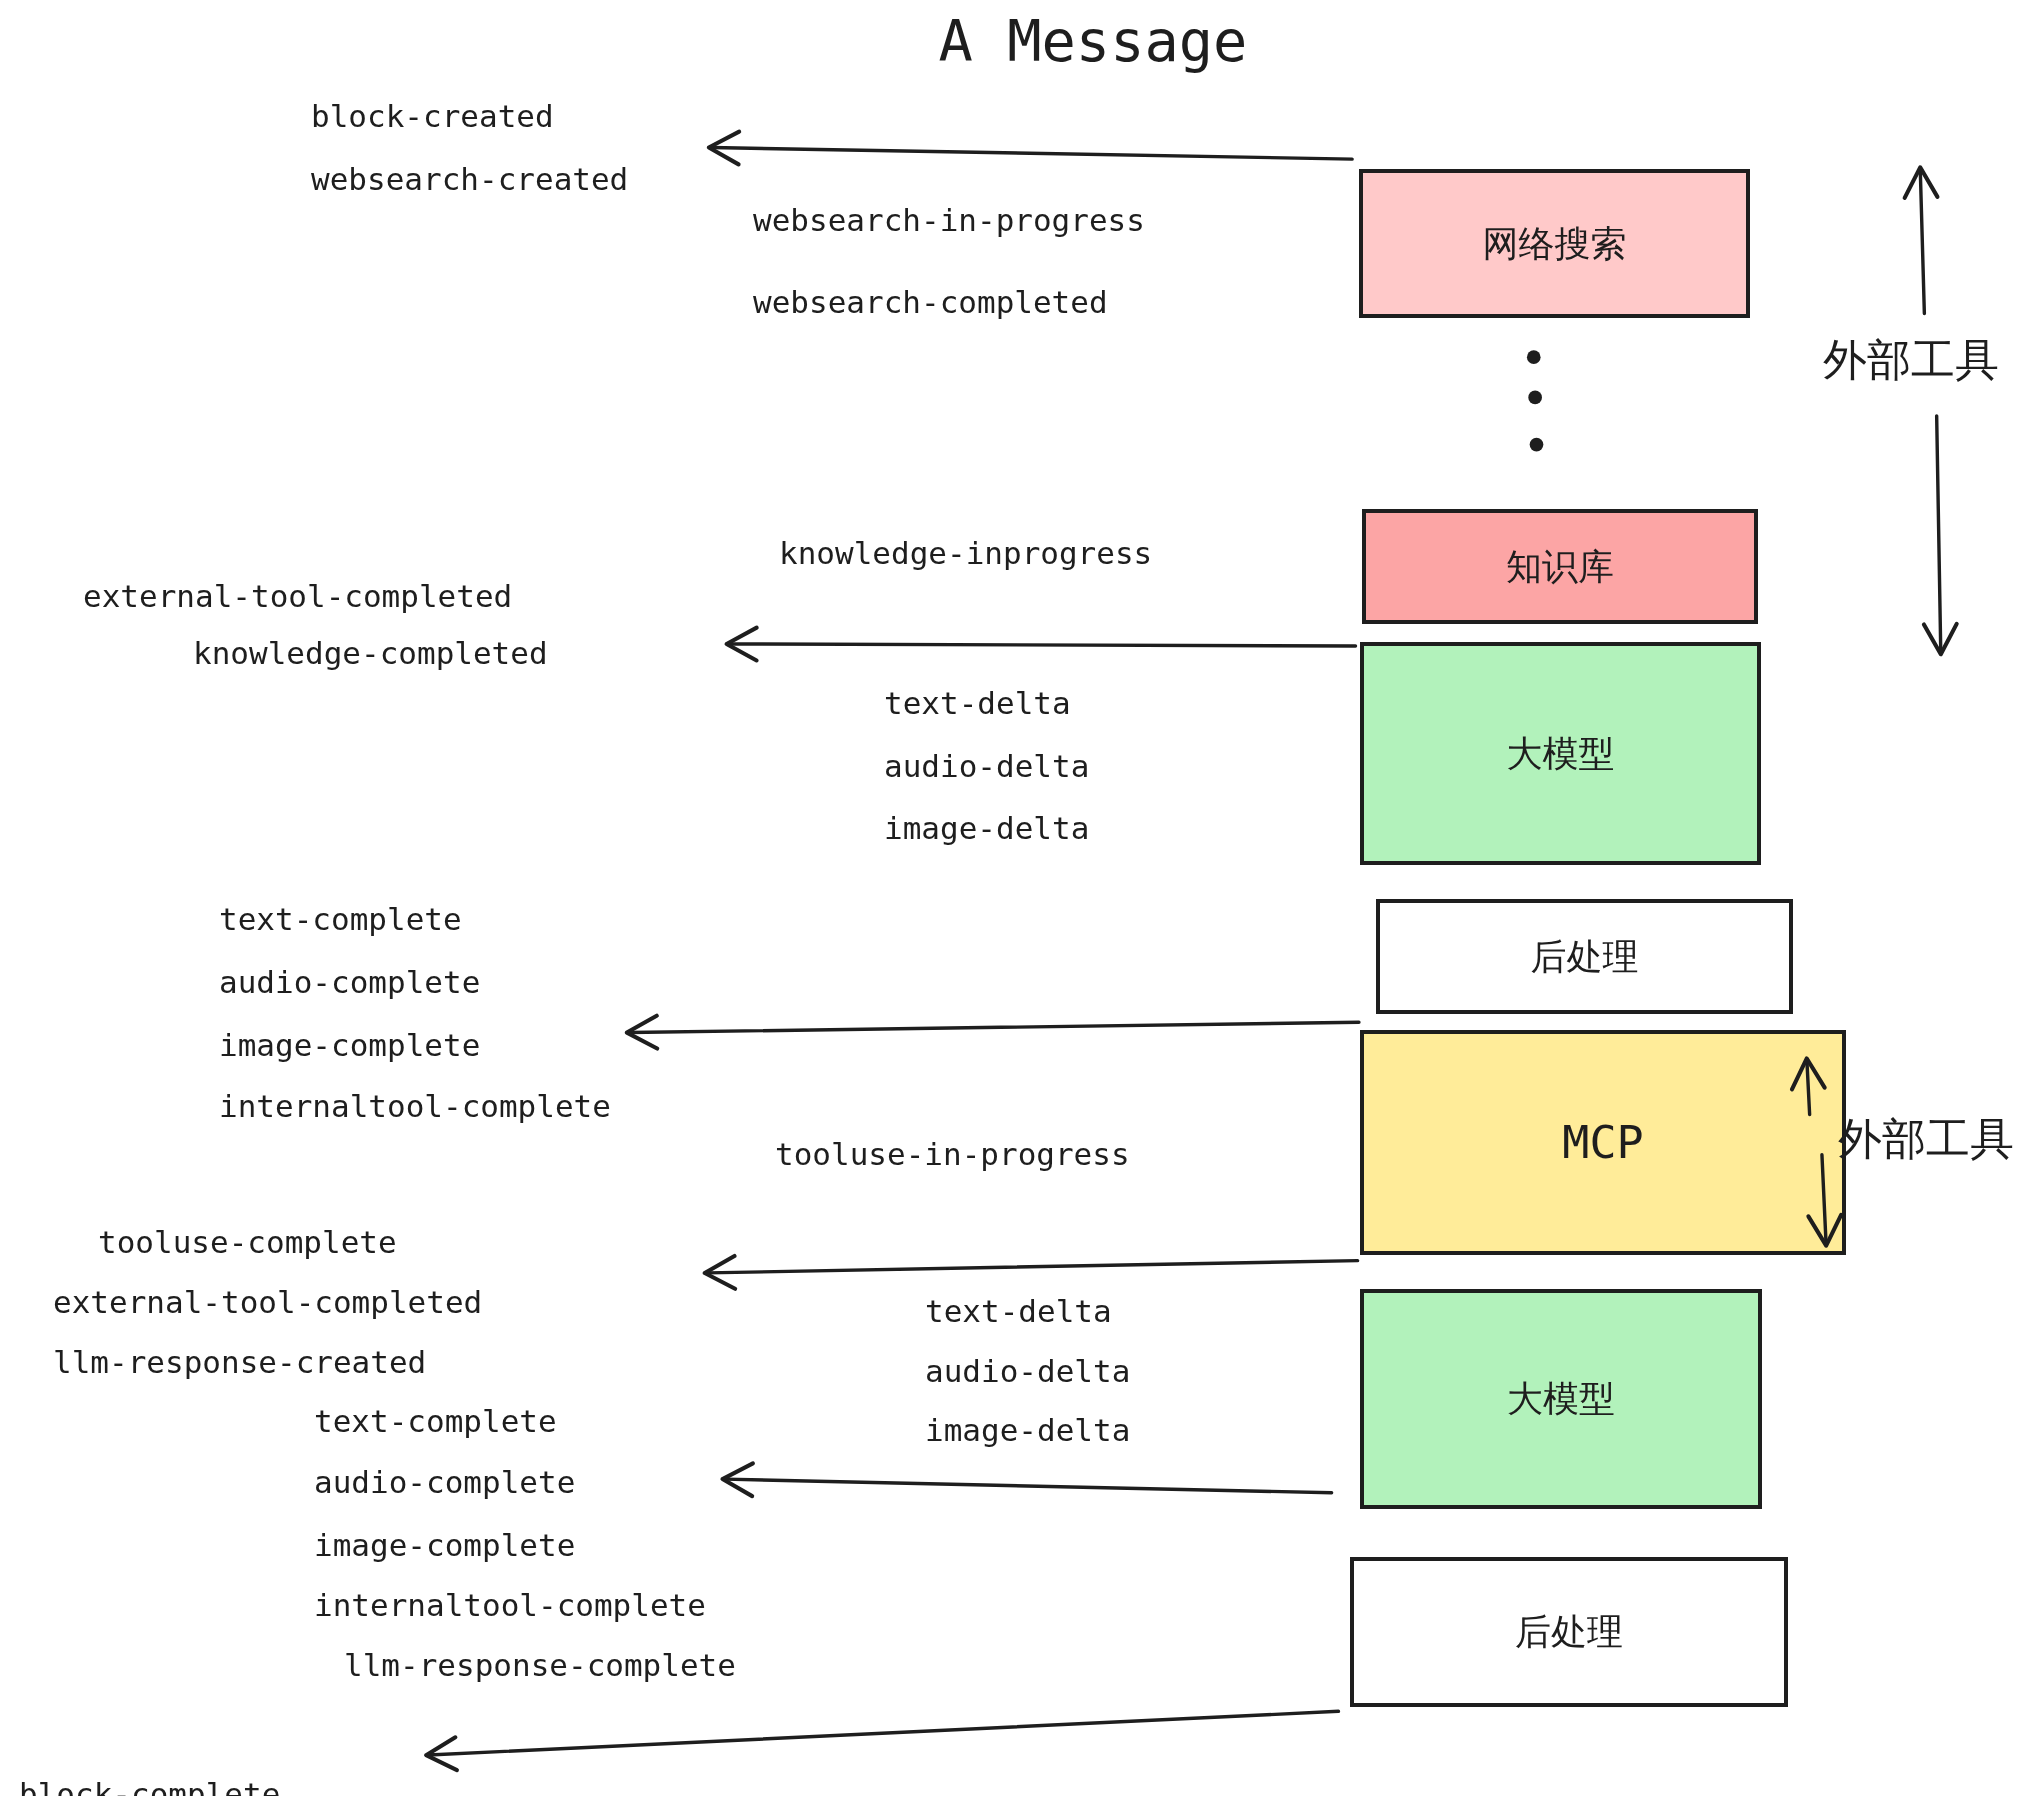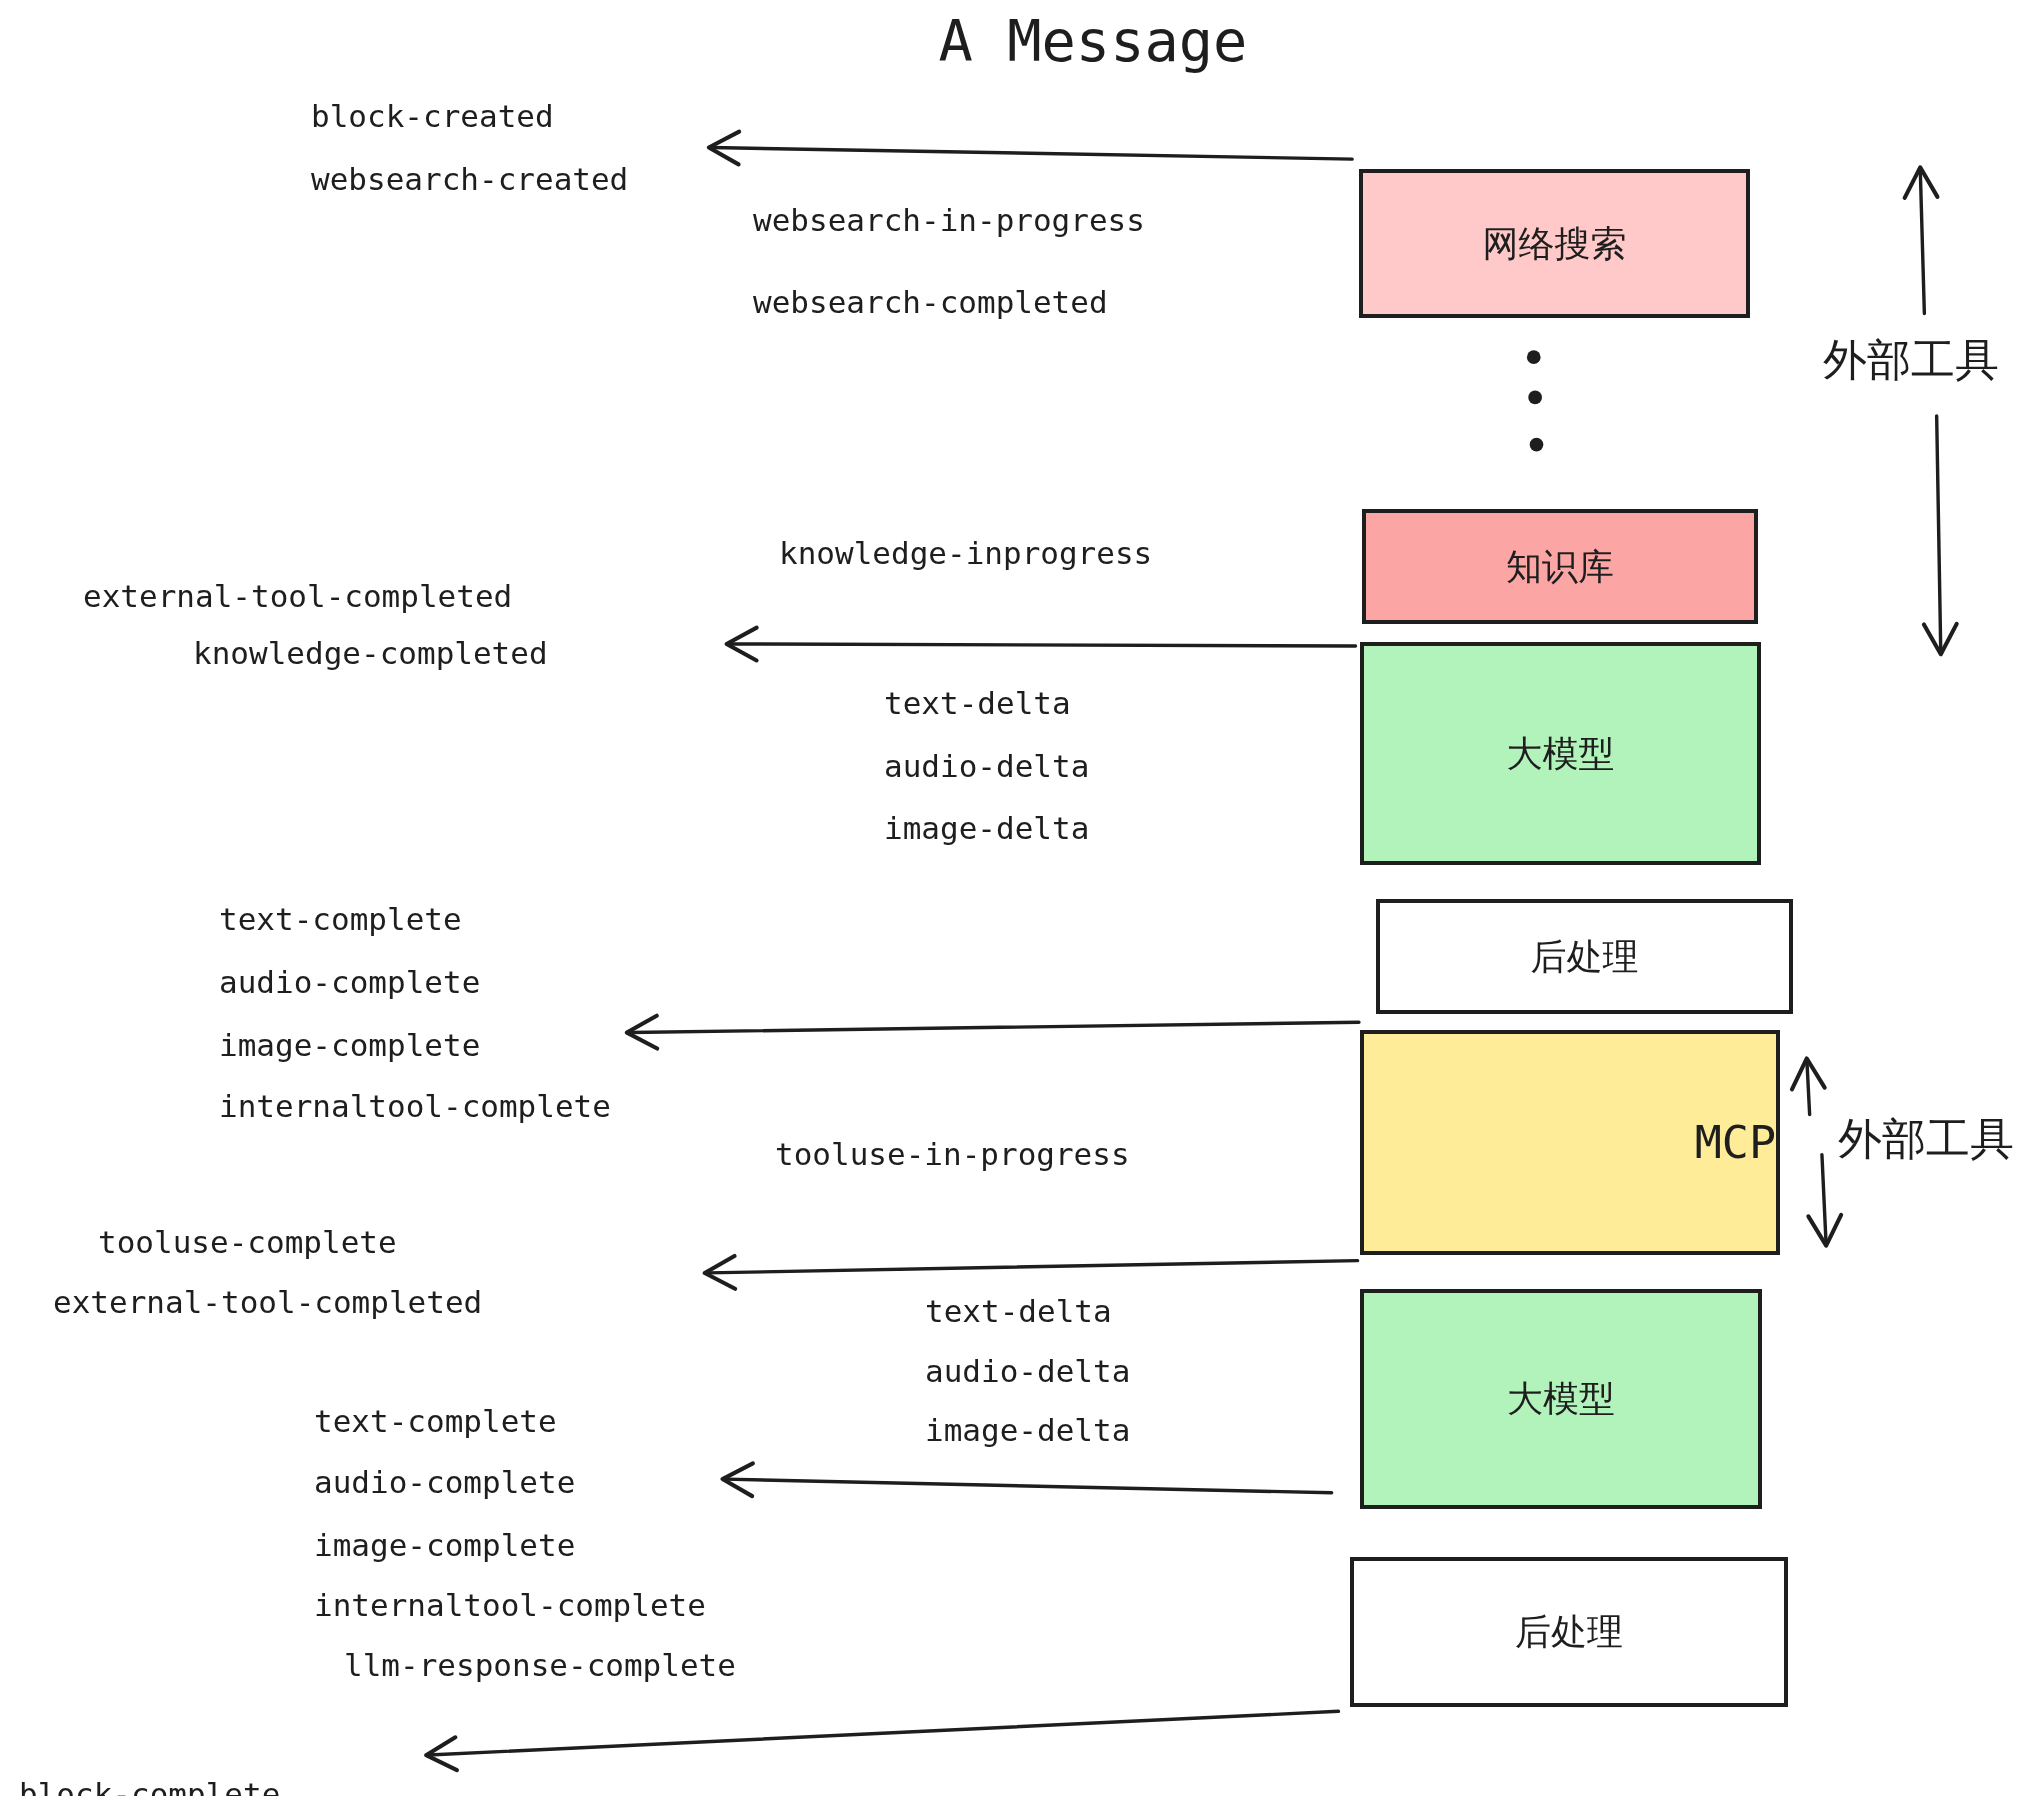--- a/index.html
+++ b/index.html
@@ -33,20 +33,21 @@
   <div class="event" style="left:884px;top:703px;">text-delta</div>
   <div class="event" style="left:884px;top:766px;">audio-delta</div>
   <div class="event" style="left:884px;top:828px;">image-delta</div>
   <div class="event" style="left:219px;top:919px;">text-complete</div>
   <div class="event" style="left:219px;top:982px;">audio-complete</div>
   <div class="event" style="left:219px;top:1045px;">image-complete</div>
   <div class="event" style="left:219px;top:1106px;">internaltool-complete</div>
   <div class="event" style="left:775px;top:1154px;">tooluse-in-progress</div>
   <div class="event" style="left:53px;top:1242px;margin-left:45px;">tooluse-complete</div>
   <div class="event" style="left:53px;top:1302px;">external-tool-completed</div>
+  <div class="event" style="left:53px;top:1362px;">llm-response-created</div>
   <div class="event" style="left:314px;top:1421px;">text-complete</div>
   <div class="event" style="left:314px;top:1482px;">audio-complete</div>
   <div class="event" style="left:314px;top:1545px;">image-complete</div>
   <div class="event" style="left:314px;top:1605px;">internaltool-complete</div>
   <div class="event" style="left:314px;top:1665px;margin-left:30px;">llm-response-complete</div>
   <div class="event" style="left:19px;top:1757px;margin-top:37px;">block-complete</div>
   <div class="event" style="left:925px;top:1311px;">text-delta</div>
   <div class="event" style="left:925px;top:1371px;">audio-delta</div>
   <div class="event" style="left:925px;top:1430px;">image-delta</div>
 
@@ -55,21 +56,21 @@
     </div>
   <div class="box" style="left:1362px;top:509px;width:396px;height:115px;background:#fca5a5;">
       <span>知识库</span>
     </div>
   <div class="box" style="left:1360px;top:642px;width:401px;height:223px;background:#b2f2bb;">
       <span>大模型</span>
     </div>
   <div class="box" style="left:1376px;top:899px;width:417px;height:115px;background:#ffffff;">
       <span>后处理</span>
     </div>
-  <div class="box mono" style="left:1360px;top:1030px;width:420px;height:225px;background:#ffec99;justify-content:flex-end;">
+  <div class="box mono" style="left:1360px;top:1030px;width:486px;height:225px;background:#ffec99;">
       <span>MCP</span>
     </div>
   <div class="box" style="left:1360px;top:1289px;width:402px;height:220px;background:#b2f2bb;">
       <span>大模型</span>
     </div>
   <div class="box" style="left:1350px;top:1557px;width:438px;height:150px;background:#ffffff;">
       <span>后处理</span>
     </div>
 
   <div class="side-label" style="left:1911px;top:360px;">外部工具</div>

